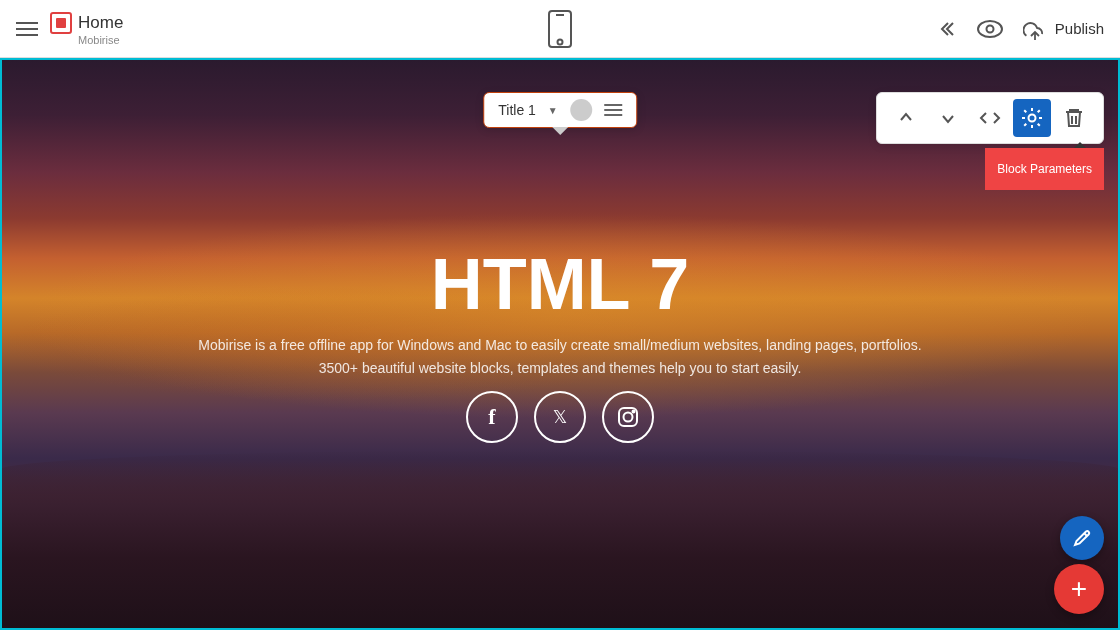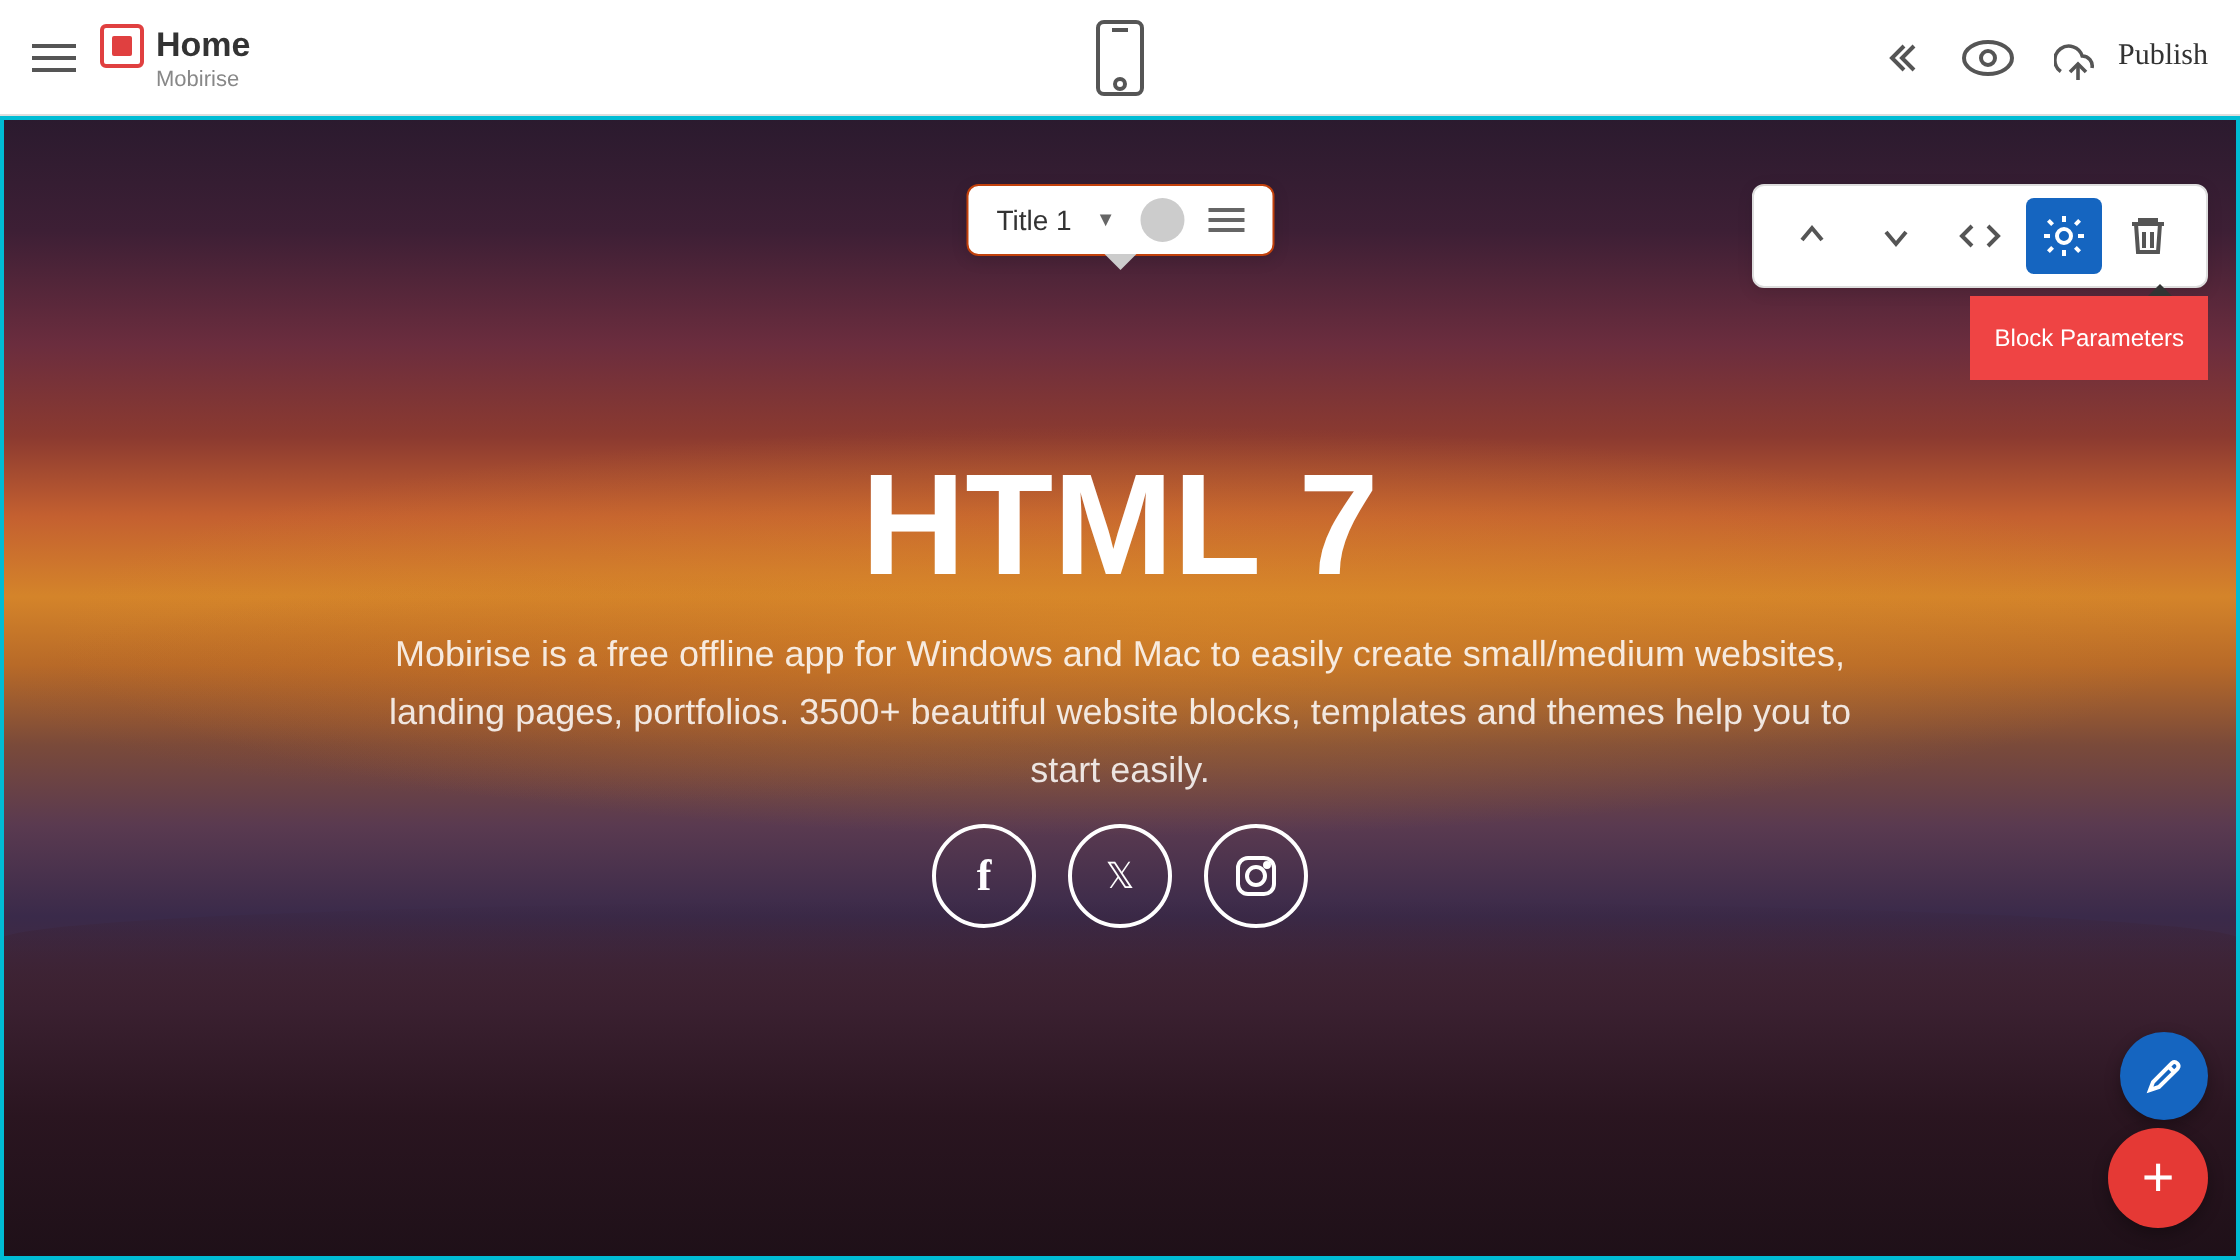--- a/index.html
+++ b/index.html
@@ -55,21 +55,21 @@
     }
     .logo-square::after {
       content: '';
       width: 10px;
       height: 10px;
       background: #e04040;
       border-radius: 1px;
     }
     .logo-title {
       font-size: 17px;
-      font-weight: 700;
+      font-weight: 400;
       color: #333;
     }
     .logo-subtitle {
       font-size: 11px;
       color: #888;
       margin-left: 28px;
     }
     .topbar-center {
       position: absolute;
       left: 50%;
@@ -93,21 +93,20 @@
     .publish-btn {
       display: flex;
       align-items: center;
       gap: 8px;
       background: none;
       border: none;
       cursor: pointer;
       color: #333;
       font-size: 15px;
       font-weight: 500;
-      font-family: Liberation Serif, serif;
     }
 
     
     .main-content {
       position: relative;
       width: 1120px;
       height: 572px;
       overflow: hidden;
     }
 
@@ -167,21 +166,21 @@
       z-index: 10;
     }
     .hero-title {
       font-size: 72px;
       font-weight: 900;
       color: #fff;
       line-height: 1.1;
       margin-bottom: 10px;
     }
     .hero-subtitle-text {
-      font-size: 18px;
+      font-size: 14px;
       color: rgba(255,255,255,0.85);
       max-width: 750px;
       line-height: 1.6;
       margin-bottom: 12px;
     }
     .social-icons {
       display: flex;
       gap: 16px;
     }
     .social-icon-circle {

